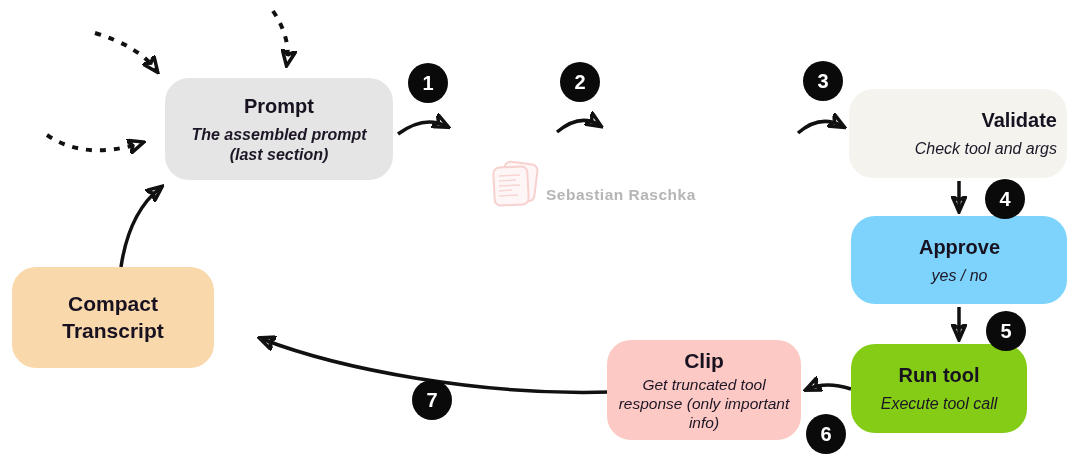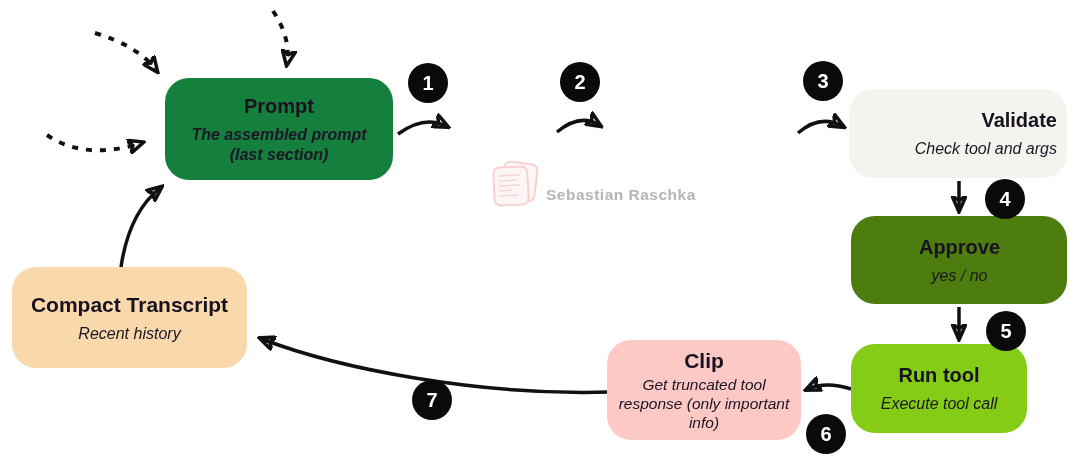--- a/index.html
+++ b/index.html
@@ -25,31 +25,31 @@
     color:#181220;
     line-height:1.25;
   }
   .node .subtitle{
     font-style:italic;
     font-size:16px;
     color:#1d1626;
     line-height:1.22;
     margin-top:6px;
   }
-  .n-prompt            {left:165px; top:78px;  width:228px; height:102px; background:#15803d;}
+  .n-prompt            {left:165px; top:78px;  width:228px; height:102px; background:#e5e5e5;}
   .n-llm               {left:452px; top:83px;  width:106px; height:97px;  background:#fcc9c4;}
   .n-llm .title        {font-size:22px;}
   .n-model-response    {left:606px; top:80px;  width:191px; height:99px;  background:#fcc9c4;}
   .n-validate          {left:849px; top:89px;  width:218px; height:89px;  background:#f4f3ee;align-items:flex-end;}
-  .n-approve           {left:851px; top:216px; width:216px; height:88px;  background:#4d7c0f;padding-left:11px;}
+  .n-approve           {left:851px; top:216px; width:216px; height:88px;  background:#7dd3fc;padding-left:11px;}
   .n-run-tool          {left:851px; top:344px; width:176px; height:89px;  background:#84cc16;}
   .n-clip              {left:607px; top:340px; width:194px; height:100px; background:#fcc9c4;}
   .n-clip .title       {font-size:21px;}
   .n-clip .subtitle    {margin-top:2px; font-size:15.5px;}
-  .n-compact-transcript{left:12px;  top:267px; width:235px; height:101px; background:#f9d8ab;}
+  .n-compact-transcript{left:12px;  top:267px; width:202px; height:101px; background:#f9d8ab;}
   .n-compact-transcript .title{font-size:21px;}
 
   .badge{
     position:absolute;
     width:40px;height:40px;
     border-radius:50%;
     background:#0a0a0a;
     color:#ffffff;
     font-weight:bold;
     font-size:20px;
@@ -127,21 +127,20 @@
     <div class="subtitle">Execute tool call</div>
   </div>
 
   <div class="node n-clip">
     <div class="title">Clip</div>
     <div class="subtitle" style="max-width:176px;">Get truncated tool response (only important info)</div>
   </div>
 
   <div class="node n-compact-transcript">
     <div class="title">Compact Transcript</div>
-    <div class="subtitle">Recent history</div>
   </div>
 
   <div class="badge b1">1</div>
   <div class="badge b2">2</div>
   <div class="badge b3">3</div>
   <div class="badge b4">4</div>
   <div class="badge b5">5</div>
   <div class="badge b6">6</div>
   <div class="badge b7">7</div>
 

